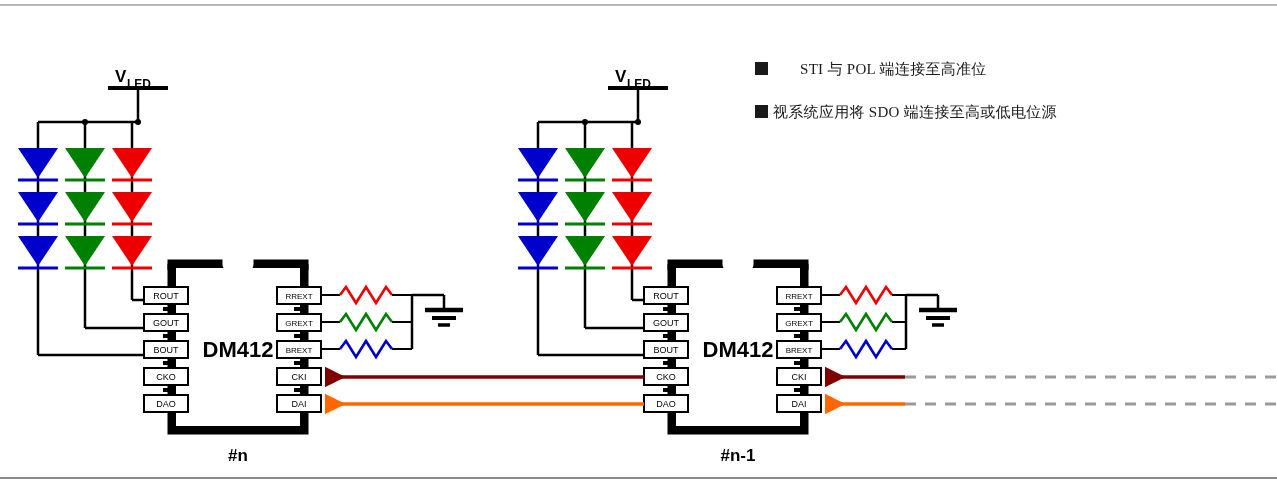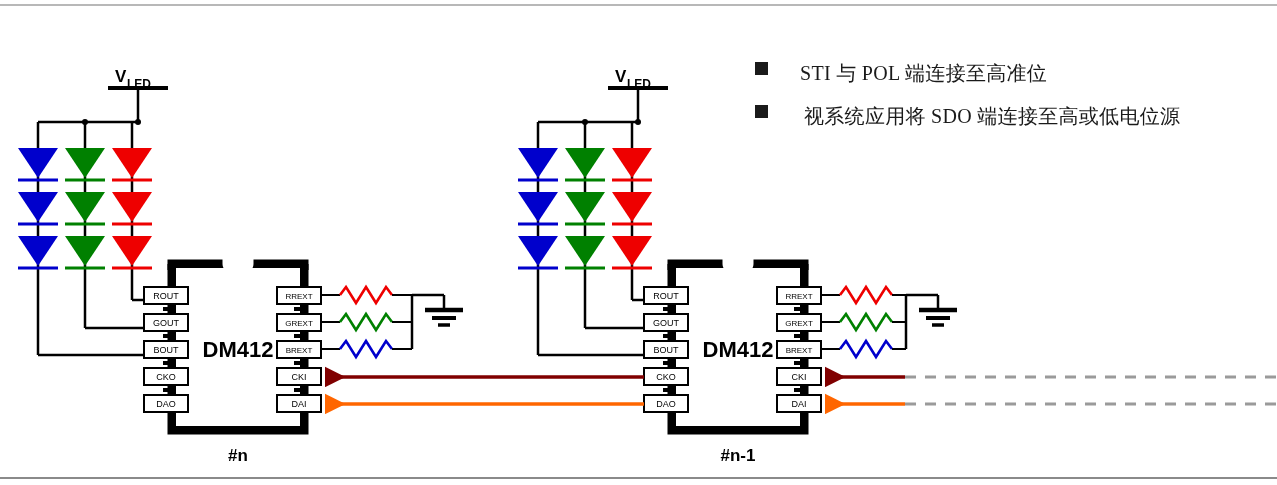--- a/index.html
+++ b/index.html
@@ -18,27 +18,27 @@
     overflow: hidden;
   }
   #canvas {
     position: absolute;
     top: 0;
     left: 0;
   }
   .legend-text {
     position: absolute;
     font-family: "Liberation Serif", serif;
-    font-size: 20px;
+    font-size: 15px;
     color: #1a1a1a;
     white-space: nowrap;
     letter-spacing: 0.3px;
   }
   #legend-text-0 { left: 800px; top: 60px; }
-  #legend-text-1 { left: 804px; top: 103px; }
+  #legend-text-1 { left: 773px; top: 103px; }
 </style>
 </head>
 <body>
 
 <div id="root">
 
   <svg id="canvas" width="1277" height="485" viewBox="0 0 1277 485">
     <defs>
       <marker id="arrowDark" markerWidth="7" markerHeight="7" refX="6" refY="3" orient="auto" markerUnits="strokeWidth">
         <path d="M6,0 L6,6 L0,3 z" fill="#800000"></path>

